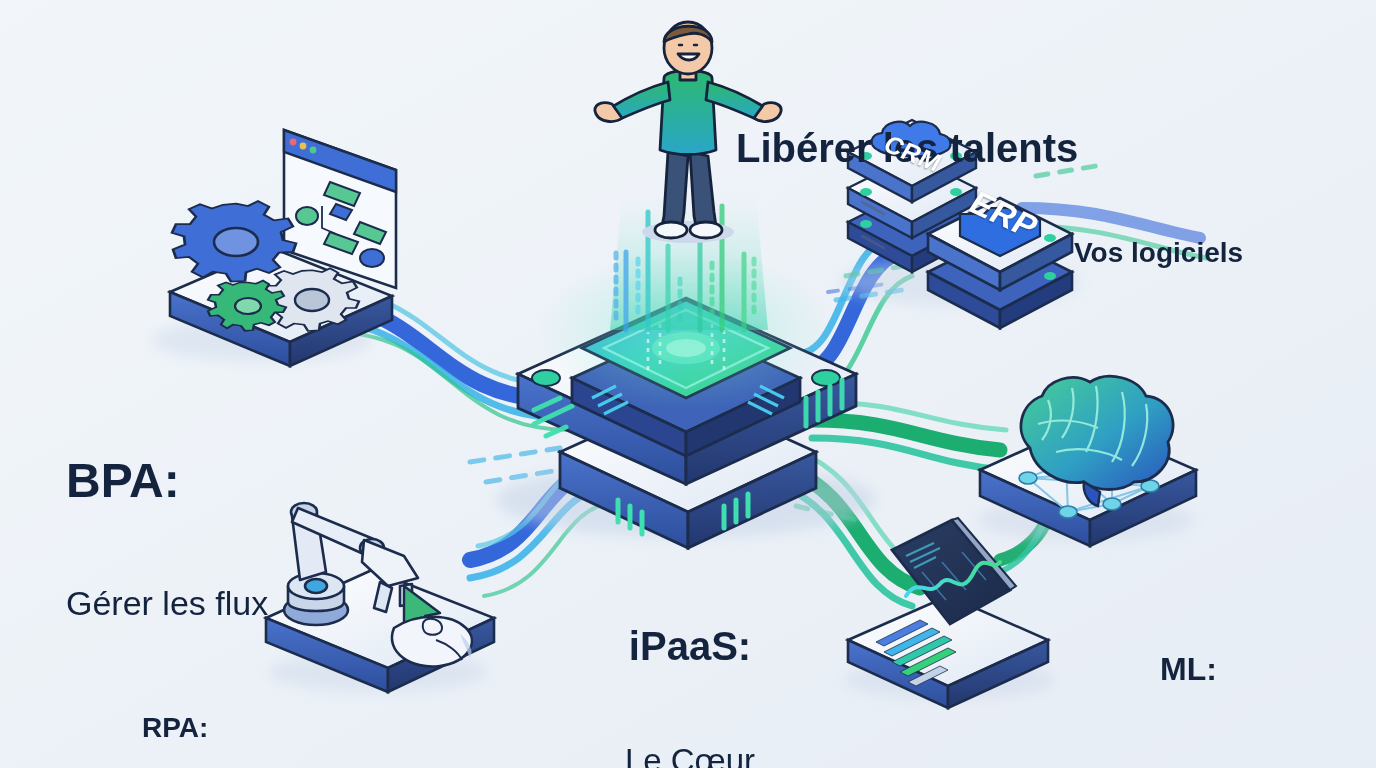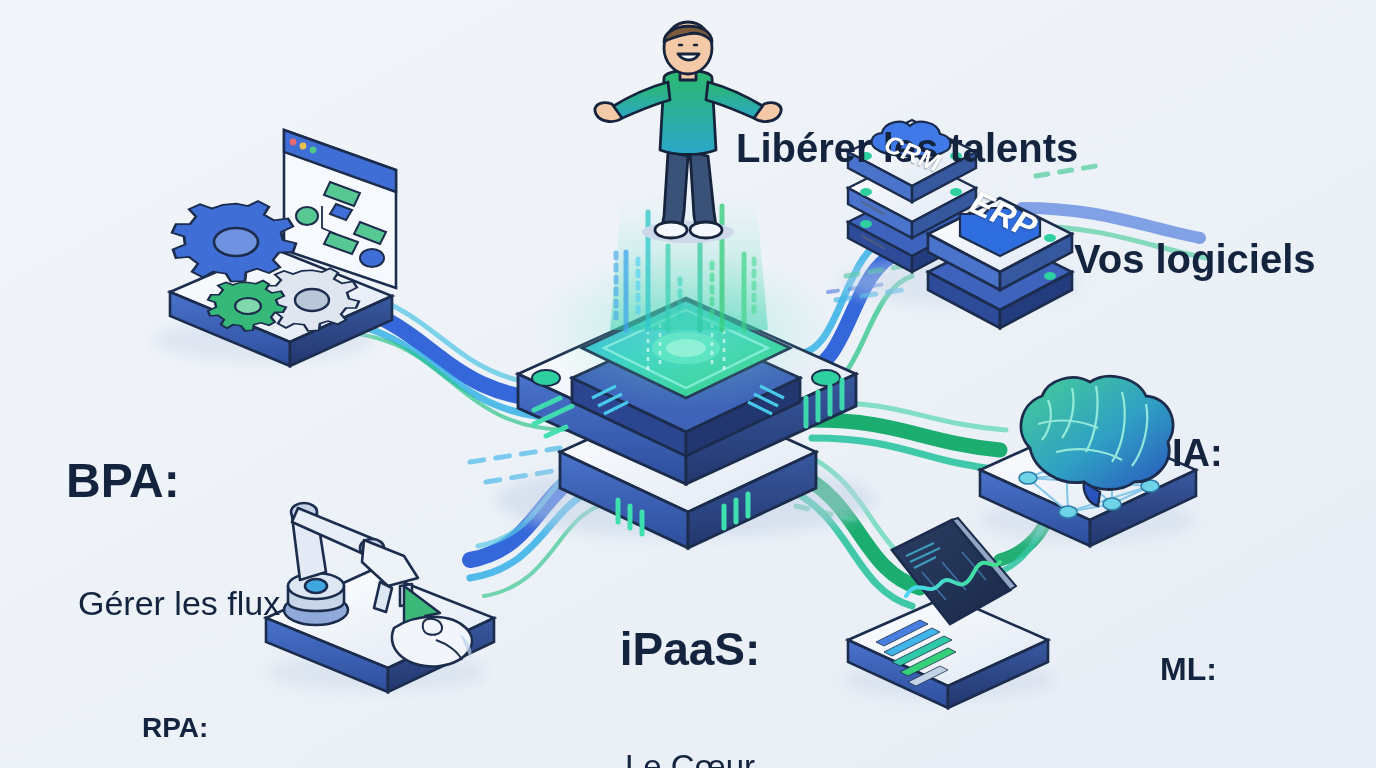--- a/index.html
+++ b/index.html
@@ -13,28 +13,28 @@
   #stage{position:absolute;inset:0;width:1376px;height:768px;}
   #art{position:absolute;left:0;top:0;width:1376px;height:768px;}
   .lbl{position:absolute;color:#14243f;line-height:1.12;white-space:pre;}
   .lbl .t{font-weight:bold;display:block;}
   .lbl .s{font-weight:normal;display:block;}
 
   
   #lbl-talents{left:736px;top:36px;font-size:40px;}
   #lbl-talents .t{font-size:40px;}
   #lbl-logiciels{left:1074px;top:156px;font-size:36px;}
-  #lbl-logiciels .t{font-size:40px;}
+  #lbl-logiciels .t{font-size:28px;}
   #lbl-bpa{left:66px;top:378px;font-size:34px;}
   #lbl-bpa .t{font-size:48px;}
-  #lbl-bpa .s{font-size:34px;margin-left:12px;}
+  #lbl-bpa .s{font-size:34px;}
   #lbl-rpa{left:66px;top:636px;font-size:34px;}
   #lbl-rpa .t{font-size:28px;padding-left:76px;}
   #lbl-ipaas{left:600px;top:550px;font-size:33px;text-align:center;width:180px;}
-  #lbl-ipaas .t{font-size:46px;}
+  #lbl-ipaas .t{font-size:40px;}
   #lbl-ipaas .s{font-size:33px;}
   #lbl-ia{left:1172px;top:358px;font-size:33px;}
   #lbl-ia .t{font-size:38px;}
   #lbl-ia .s{font-size:33px;}
   #lbl-ml{left:1136px;top:578px;font-size:33px;}
   #lbl-ml .t{font-size:32px;padding-left:24px;}
 </style>
 </head>
 <body>
 
@@ -464,21 +464,20 @@
     
   </div>
 
   <div class="lbl" id="lbl-ipaas">
     <span class="t">iPaaS:</span>
     <span class="s">Le Cœur
 Connecté</span>
   </div>
 
   <div class="lbl" id="lbl-ia">
-    <span class="t">IA:</span>
   </div>
 
   <div class="lbl" id="lbl-ml">
     <span class="t">ML:</span>
     
   </div>
 
   <div style="position:absolute;left:874px;top:139px;width:78px;text-align:center;
               transform:rotate(22deg) skewX(-8deg);color:#ffffff;font-weight:bold;font-size:25px;
               text-shadow:0 1px 2px rgba(20,36,63,.55);letter-spacing:.5px;">CRM</div>

